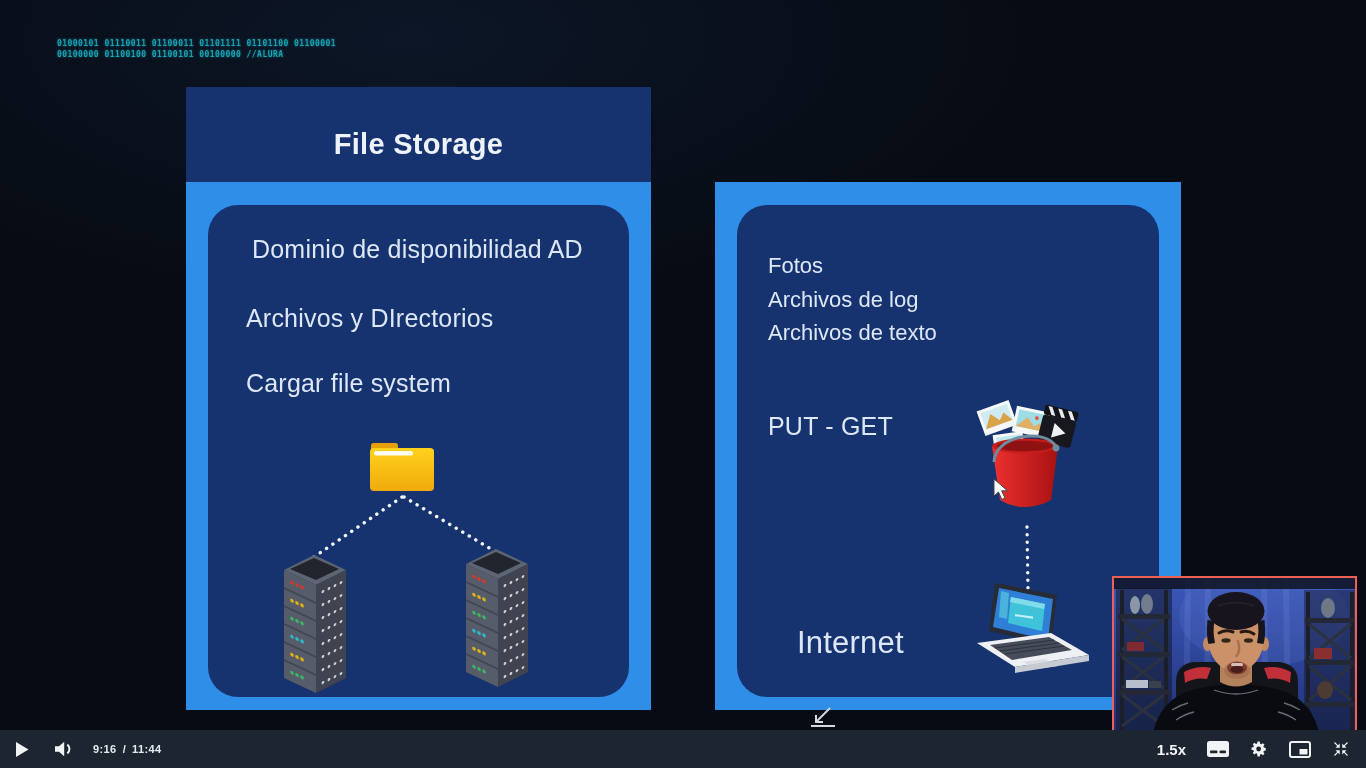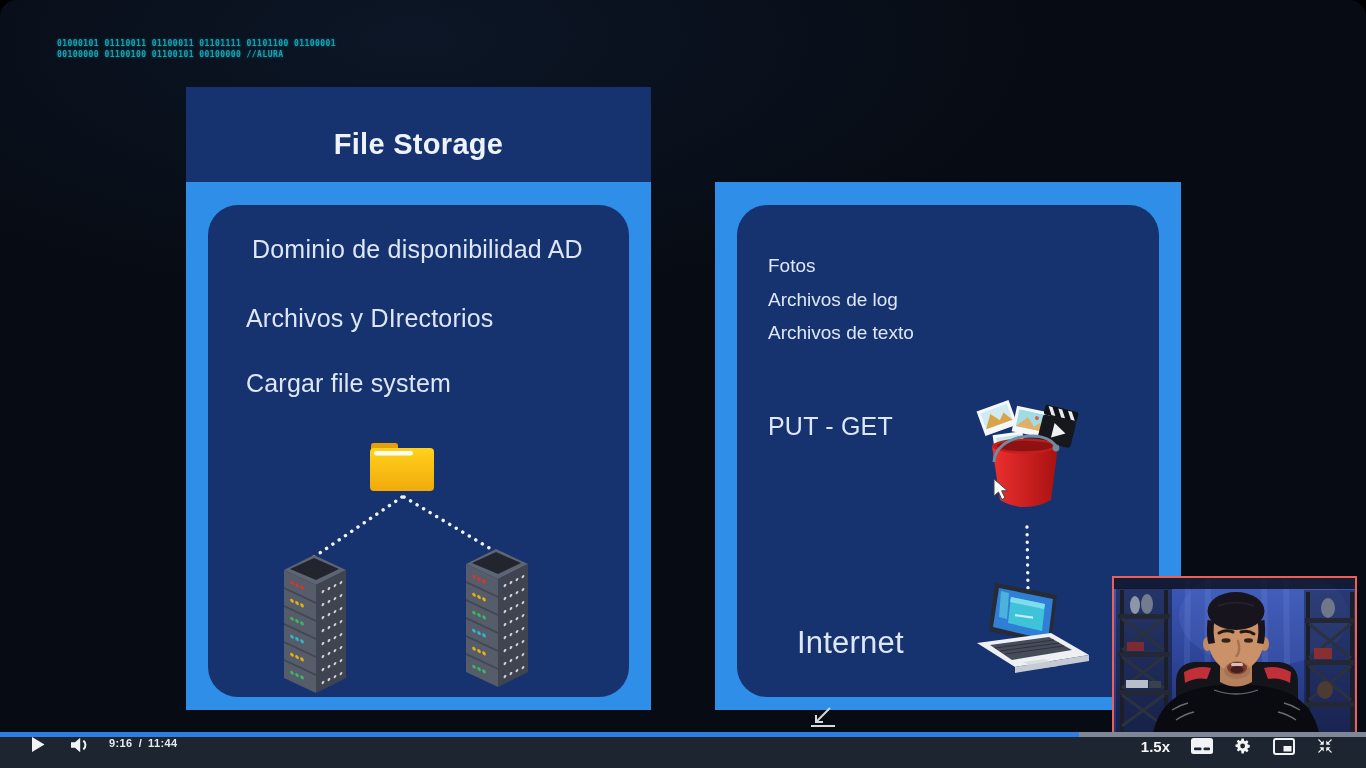--- a/index.html
+++ b/index.html
@@ -6,45 +6,45 @@
     --stage-bg:#070b13; --panel-navy:#16336f; --panel-frame-blue:#2e8ee8;
     --slide-text:#dde7f7; --binary-teal:#16a4b4; --controls-bg:#1c2530;
     --progress-played:#2d7de2; --progress-track:#7e8795; --webcam-border:#ee6053;
     --folder-yellow:#f8bf15; --bucket-red:#da2222; --control-icon:#f2f3f5;
   }
   *{margin:0;padding:0;box-sizing:border-box}
   html,body{width:1366px;height:768px;background:#000;overflow:hidden}
   body{font-family:"Liberation Sans",sans-serif;position:relative}
   .stage{position:absolute;inset:0;background:
     radial-gradient(1200px 500px at 30% 5%, #0c1626 0%, rgba(12,22,38,0) 55%),
-    var(--stage-bg); border-radius: 17px;}
+    var(--stage-bg);}
   
   .binary{position:absolute;left:57px;top:38px;color:var(--binary-teal);
     font-family:"DejaVu Sans Mono",monospace;font-size:8px;line-height:11px;
     letter-spacing:.45px;text-shadow:0 0 3px rgba(22,164,180,.6);font-weight:bold}
   
   .panel{position:absolute;top:87px;height:623px}
   .panel-left{left:186px;width:465px}
   .panel-right{left:715px;width:466px}
   .panel-header{height:114px;background:var(--panel-navy);display:flex;align-items:center;justify-content:center}
   .panel-title{color:#eef2fb;font-size:29px;font-weight:bold;letter-spacing:.3px}
   .panel-body{position:absolute;top:95px;left:0;right:0;bottom:0;background:var(--panel-frame-blue)}
   .panel-inner{position:absolute;left:22px;right:22px;top:23px;bottom:13px;
     background:var(--panel-navy);border-radius:30px;overflow:hidden}
   .slide-text{position:absolute;color:var(--slide-text);font-size:25px;font-weight:500;
     letter-spacing:.2px;white-space:nowrap}
   .obj-list{position:absolute;left:31px;top:44px;line-height:33.5px;position:absolute}
-  .obj-list div{color:var(--slide-text);font-size:19px;font-weight:500}
+  .obj-list div{color:var(--slide-text);font-size:22px;font-weight:500}
   .diagram-overlay{position:absolute;inset:0;width:100%;height:100%}
   .abs{position:absolute}
   
   .progress{position:absolute;left:0;right:0;bottom:31px;height:5px;background:var(--progress-track);z-index:12}
   .progress-played{height:100%;background:var(--progress-played)}
-  .controls{position:absolute;left:0;right:0;bottom:0;height:31px;background:var(--controls-bg);
-    display:flex;align-items:flex-start;padding:0 28px;z-index:12;color:var(--control-icon)}
+  .controls{position:absolute;left:0;right:0;bottom:0;height:38px;background:var(--controls-bg);
+    display:flex;align-items:center;padding:0 12px;z-index:12;color:var(--control-icon)}
   .ctl-btn{display:flex;align-items:center;justify-content:center;background:none;border:none;cursor:pointer;padding:0}
   .time{display:flex;gap:6px;font-size:11px;font-weight:bold;color:#e6eaef;letter-spacing:.4px;margin-left:20px}
   .right-ctls{margin-left:auto;display:flex;align-items:center;gap:21px;margin-right:4px}
   .rate{font-size:15px;font-weight:bold;color:#f4f5f7}
   
   .webcam{position:absolute;left:1112px;top:576px;width:245px;height:164px;
     border:2px solid var(--webcam-border);z-index:5;overflow:hidden;background:#22377f}
   .cursor{position:absolute;left:992px;top:478px;z-index:8}
   .corner-arrow{position:absolute;left:806px;top:704px;z-index:4}
 </style>

